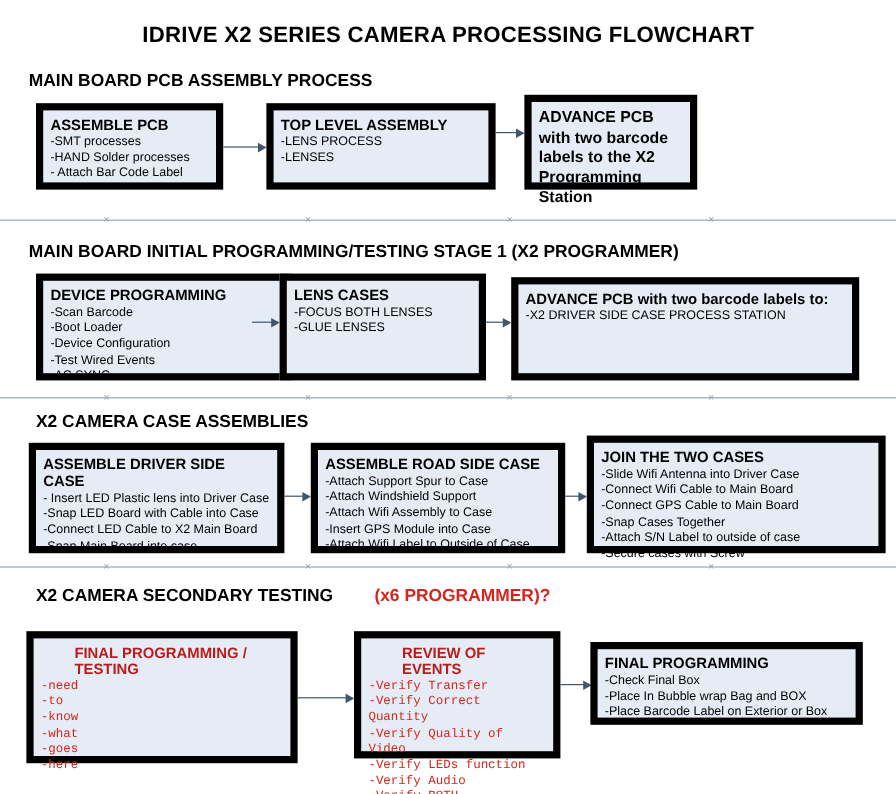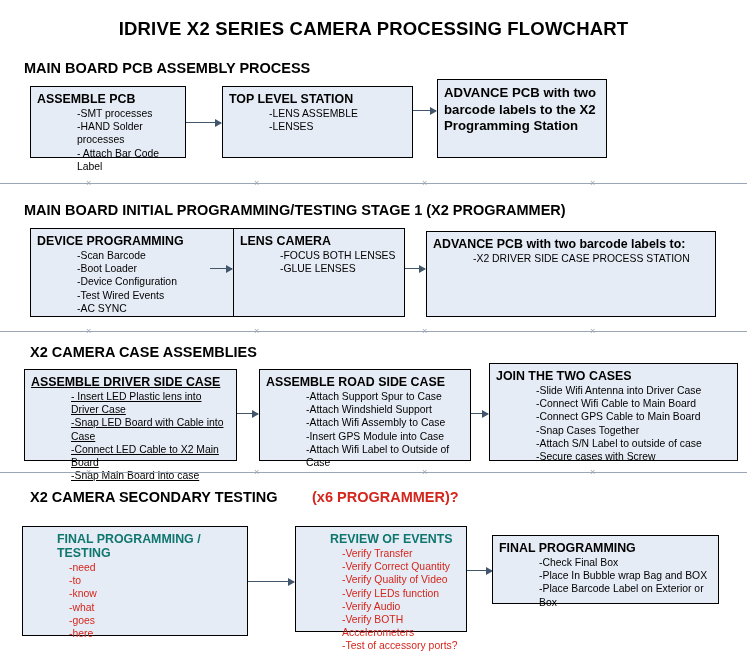--- a/index.html
+++ b/index.html
@@ -30,39 +30,38 @@
     letter-spacing: 0.2px;
   }
   .section-head {
     position: absolute;
     font-size: 14.5px;
     font-weight: bold;
   }
   .box {
     position: absolute;
     background: #e6ecf5;
-    border: 1px solid #000000;
+    border: 6px solid #000000;
     box-sizing: border-box;
     padding: 5px 6px 4px 6px;
   }
   .box-title {
     font-size: 12.4px;
     font-weight: bold;
     line-height: 14px;
     margin-bottom: 1px;
     white-space: pre-line;
   }
   .box-lines {
     font-size: 10.4px;
     line-height: 13.2px;
     white-space: pre-line;
-    margin-left: 40px;
-  }
-  .box-title.red { color: #0f766e; padding-left: 28px; }
-  .box-lines.red { color: #d4261c; }
+  }
+  .box-title.red { color: #b91c1c; padding-left: 28px; }
+  .box-lines.red { color: #d4261c; font-family: Liberation Mono, monospace; }
   .big-title {
     font-size: 13.2px;
     font-weight: bold;
     line-height: 16.5px;
   }
   .arrow {
     position: absolute;
     height: 0;
     border-top: 1.6px solid #41556b;
   }
@@ -102,28 +101,28 @@
   <div class="box" style="left:30px; top:86px; width:156px; height:72px;">
     <div class="box-title">ASSEMBLE PCB</div>
     <div class="box-lines">-SMT processes
 -HAND Solder processes
 - Attach Bar Code Label</div>
   </div>
 
   <div class="arrow" style="left:186px; top:122px; width:35px;"></div>
 
   <div class="box" style="left:222px; top:86px; width:191px; height:72px;">
-    <div class="box-title">TOP LEVEL STATION</div>
-    <div class="box-lines">-LENS ASSEMBLE
+    <div class="box-title">TOP LEVEL ASSEMBLY</div>
+    <div class="box-lines">-LENS PROCESS
 -LENSES</div>
   </div>
 
   <div class="arrow" style="left:413px; top:110px; width:23px;"></div>
 
-  <div class="box" style="left:437px; top:79px; width:170px; height:79px;">
+  <div class="box" style="left:437px; top:79px; width:144px; height:79px;">
     <div class="big-title">ADVANCE PCB with two
 barcode labels to the
 X2 Programming Station</div>
   </div>
 
   <div class="hrule" style="left:0px; top:183px; width:747px;"></div>
   <div class="tick" style="left:86px; top:179px;">×</div>
   <div class="tick" style="left:254px; top:179px;">×</div>
   <div class="tick" style="left:422px; top:179px;">×</div>
   <div class="tick" style="left:590px; top:179px;">×</div>
@@ -135,41 +134,41 @@
     <div class="box-lines">-Scan Barcode
 -Boot Loader
 -Device Configuration
 -Test Wired Events
 -AC SYNC</div>
   </div>
 
   <div class="arrow" style="left:210px; top:268px; width:22px;"></div>
 
   <div class="box" style="left:233px; top:228px; width:172px; height:89px;">
-    <div class="box-title">LENS CAMERA</div>
+    <div class="box-title">LENS CASES</div>
     <div class="box-lines">-FOCUS BOTH LENSES
 -GLUE LENSES</div>
   </div>
 
   <div class="arrow" style="left:405px; top:268px; width:20px;"></div>
 
   <div class="box" style="left:426px; top:231px; width:290px; height:86px;">
     <div class="box-title">ADVANCE PCB with two barcode labels to:</div>
     <div class="box-lines">-X2 DRIVER  SIDE  CASE  PROCESS STATION</div>
   </div>
 
   <div class="hrule" style="left:0px; top:331px; width:747px;"></div>
   <div class="tick" style="left:86px; top:327px;">×</div>
   <div class="tick" style="left:254px; top:327px;">×</div>
   <div class="tick" style="left:422px; top:327px;">×</div>
   <div class="tick" style="left:590px; top:327px;">×</div>
 
   <div class="section-head" style="left:30px; top:344px;">X2 CAMERA CASE ASSEMBLIES</div>
 
-  <div class="box" style="left:24px; top:369px; width:213px; height:92px;text-decoration:underline;">
+  <div class="box" style="left:24px; top:369px; width:213px; height:92px;">
     <div class="box-title">ASSEMBLE DRIVER SIDE CASE</div>
     <div class="box-lines">- Insert LED Plastic lens into Driver Case
 -Snap LED Board with Cable into Case
 -Connect LED Cable to X2 Main Board
 -Snap Main Board into case</div>
   </div>
 
   <div class="arrow" style="left:237px; top:413px; width:21px;"></div>
 
   <div class="box" style="left:259px; top:369px; width:212px; height:92px;">

